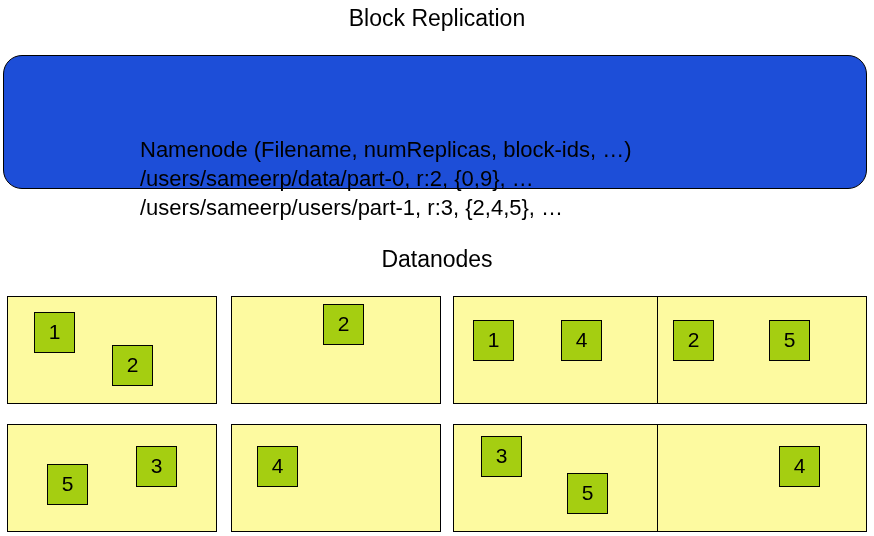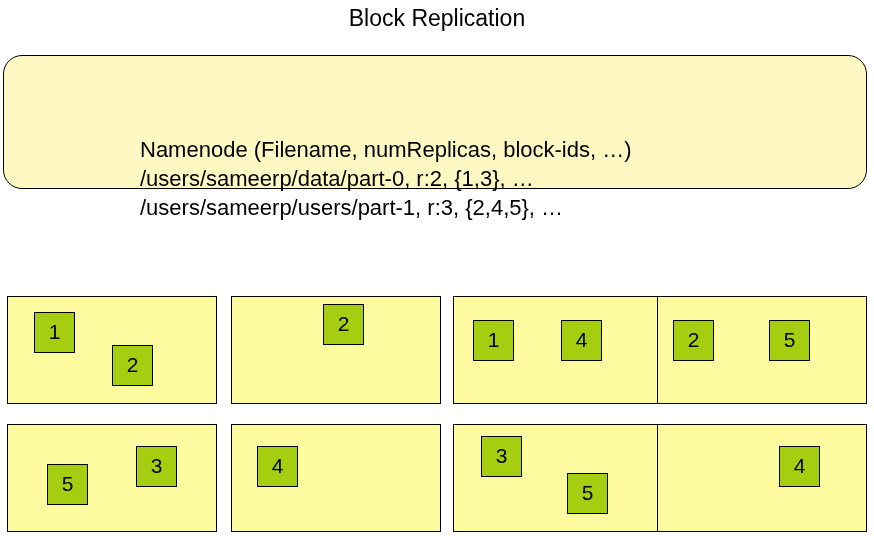--- a/index.html
+++ b/index.html
@@ -36,21 +36,21 @@
     white-space: nowrap;
   }
 
   .namenode-box {
     position: absolute;
     left: 3px;
     top: 55px;
     width: 864px;
     height: 134px;
     box-sizing: border-box;
-    background: #fef9c3;
+    background: #1d4ed8;
     border: 1.5px solid #000000;
     border-radius: 19px;
   }
 
   .namenode-text {
     position: absolute;
     left: 136px;
     top: 79px;
     width: 700px;
     font-size: 22px;
@@ -97,25 +97,26 @@
 </head>
 <body>
 
 <div id="diagram">
 
   <div class="title">Block Replication</div>
 
   <div class="namenode-box">
     <div class="namenode-text">
       <div>Namenode (Filename, numReplicas, block-ids, …)</div>
-      <div>/users/sameerp/data/part-0, r:2, {1,3}, …</div>
+      <div>/users/sameerp/data/part-0, r:2, {0,9}, …</div>
       <div>/users/sameerp/users/part-1, r:3, {2,4,5}, …</div>
     </div>
   </div>
 
+  <div class="datanodes-label">Datanodes</div>
 
   <div id="datanode-layer">
       <div class="datanode" style="left: 7px; top: 296px; background: rgb(253, 250, 160);">
         <div class="block" style="left: 26px; top: 15px; background: rgb(165, 206, 17);">1</div>
         <div class="block" style="left: 104px; top: 48px; background: rgb(165, 206, 17);">2</div>
       </div>
       <div class="datanode" style="left: 231px; top: 296px; background: rgb(253, 250, 160);">
         <div class="block" style="left: 91px; top: 7px; background: rgb(165, 206, 17);">2</div>
       </div>
       <div class="datanode" style="left: 453px; top: 296px; background: rgb(253, 250, 160);">

